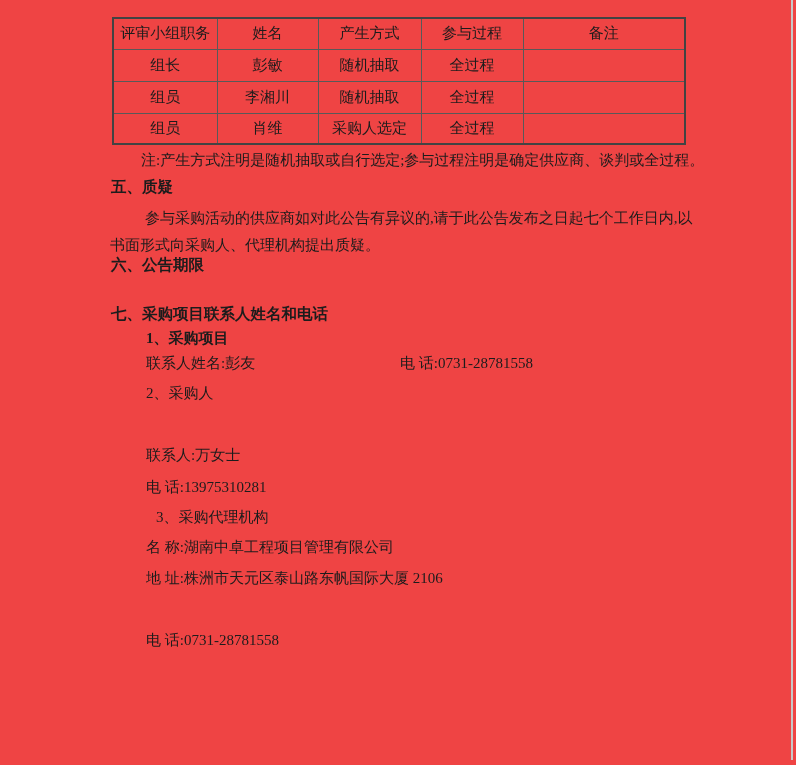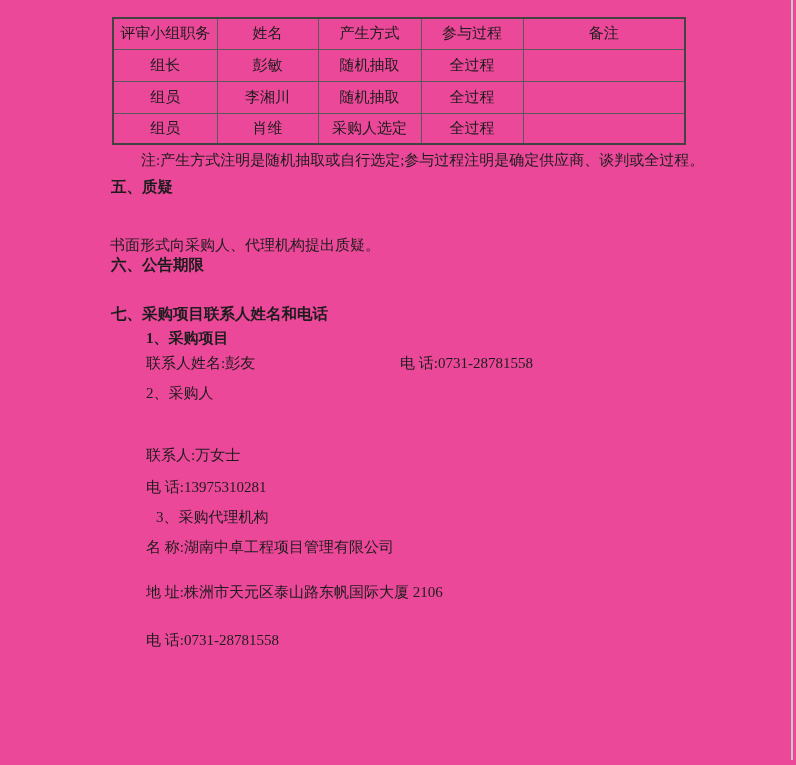--- a/index.html
+++ b/index.html
@@ -1,20 +1,20 @@
 <!DOCTYPE html>
 <html><head>
 <meta charset="utf-8">
 <style>
   html, body { margin: 0; padding: 0; background: #ffffff; }
   .page {
     position: relative;
     width: 796px;
     height: 765px;
-    background: #ec4899;
+    background: #ef4444;
     font-family: "Liberation Serif", "DejaVu Serif", serif;
     color: #1c1c1c;
     overflow: hidden;
   }
   
   .doc-table {
     position: absolute;
     left: 112px;
     top: 17px;
     width: 572px;
@@ -97,34 +97,35 @@
         <td>采购人选定</td>
         <td>全过程</td>
         <td></td>
       </tr>
     </tbody>
   </table>
 
   <div class="line" style="left:141px; top:150px;">注:产生方式注明是随机抽取或自行选定;参与过程注明是确定供应商、谈判或全过程。</div>
 
   <div class="line heading" style="left:111px; top:177px;">五、质疑</div>
+  <div class="line" style="left:145px; top:208px;">参与采购活动的供应商如对此公告有异议的,请于此公告发布之日起七个工作日内,以</div>
   <div class="line" style="left:110px; top:235px;">书面形式向采购人、代理机构提出质疑。</div>
 
   <div class="line heading" style="left:111px; top:255px;">六、公告期限</div>
 
   <div class="line heading" style="left:111px; top:304px;">七、采购项目联系人姓名和电话</div>
 
   <div class="line" style="left:146px; top:328px;font-weight:bold;">1、采购项目</div>
   <div class="line" style="left:146px; top:353px;">联系人姓名:彭友</div>
   <div class="line" style="left:400px; top:353px;">电 话:0731-28781558</div>
 
   <div class="line" style="left:146px; top:383px;">2、采购人</div>
   <div class="line" style="left:146px; top:445px;">联系人:万女士</div>
   <div class="line" style="left:146px; top:477px;">电 话:13975310281</div>
 
   <div class="line" style="left:156px; top:507px;">3、采购代理机构</div>
   <div class="line" style="left:146px; top:537px;">名 称:湖南中卓工程项目管理有限公司</div>
-  <div class="line" style="left:146px; top:568px;margin-top:14px;">地 址:株洲市天元区泰山路东帆国际大厦 2106</div>
+  <div class="line" style="left:146px; top:568px;">地 址:株洲市天元区泰山路东帆国际大厦 2106</div>
   <div class="line" style="left:146px; top:630px;">电 话:0731-28781558</div>
 
   <div class="page-edge"></div>
 
 </div>
 
 </body></html>

